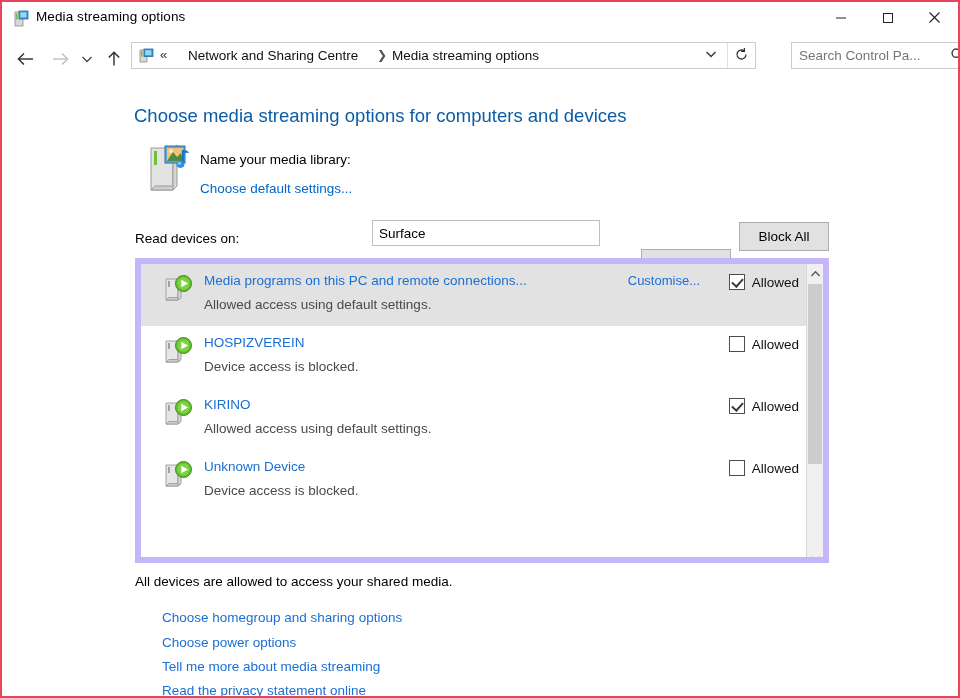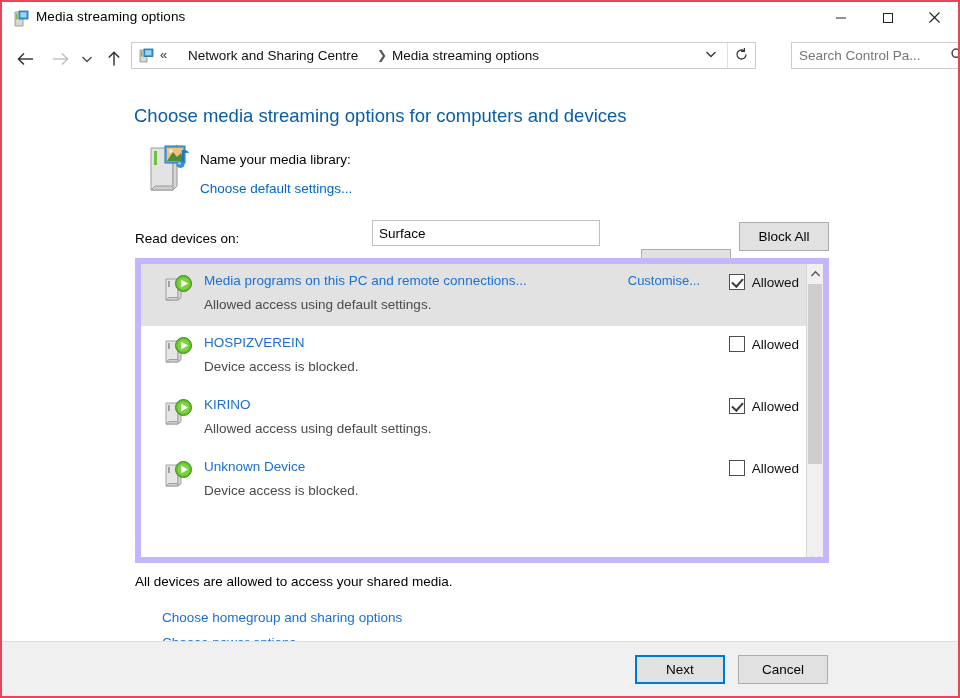--- a/index.html
+++ b/index.html
@@ -655,18 +655,14 @@
       </div>
     </div>
 
     <div id="summary-text">All devices are allowed to access your shared media.</div>
     <span class="footer-link" id="flink-0">Choose homegroup and sharing options</span>
     <span class="footer-link" id="flink-1">Choose power options</span>
     <span class="footer-link" id="flink-2">Tell me more about media streaming</span>
     <span class="footer-link" id="flink-3">Read the privacy statement online</span>
   </div>
 
-  <div id="commandbar">
-    <button id="btn-next">Next</button>
-    <button id="btn-cancel">Cancel</button>
-  </div>
 
 </div>
 
 </body></html>

